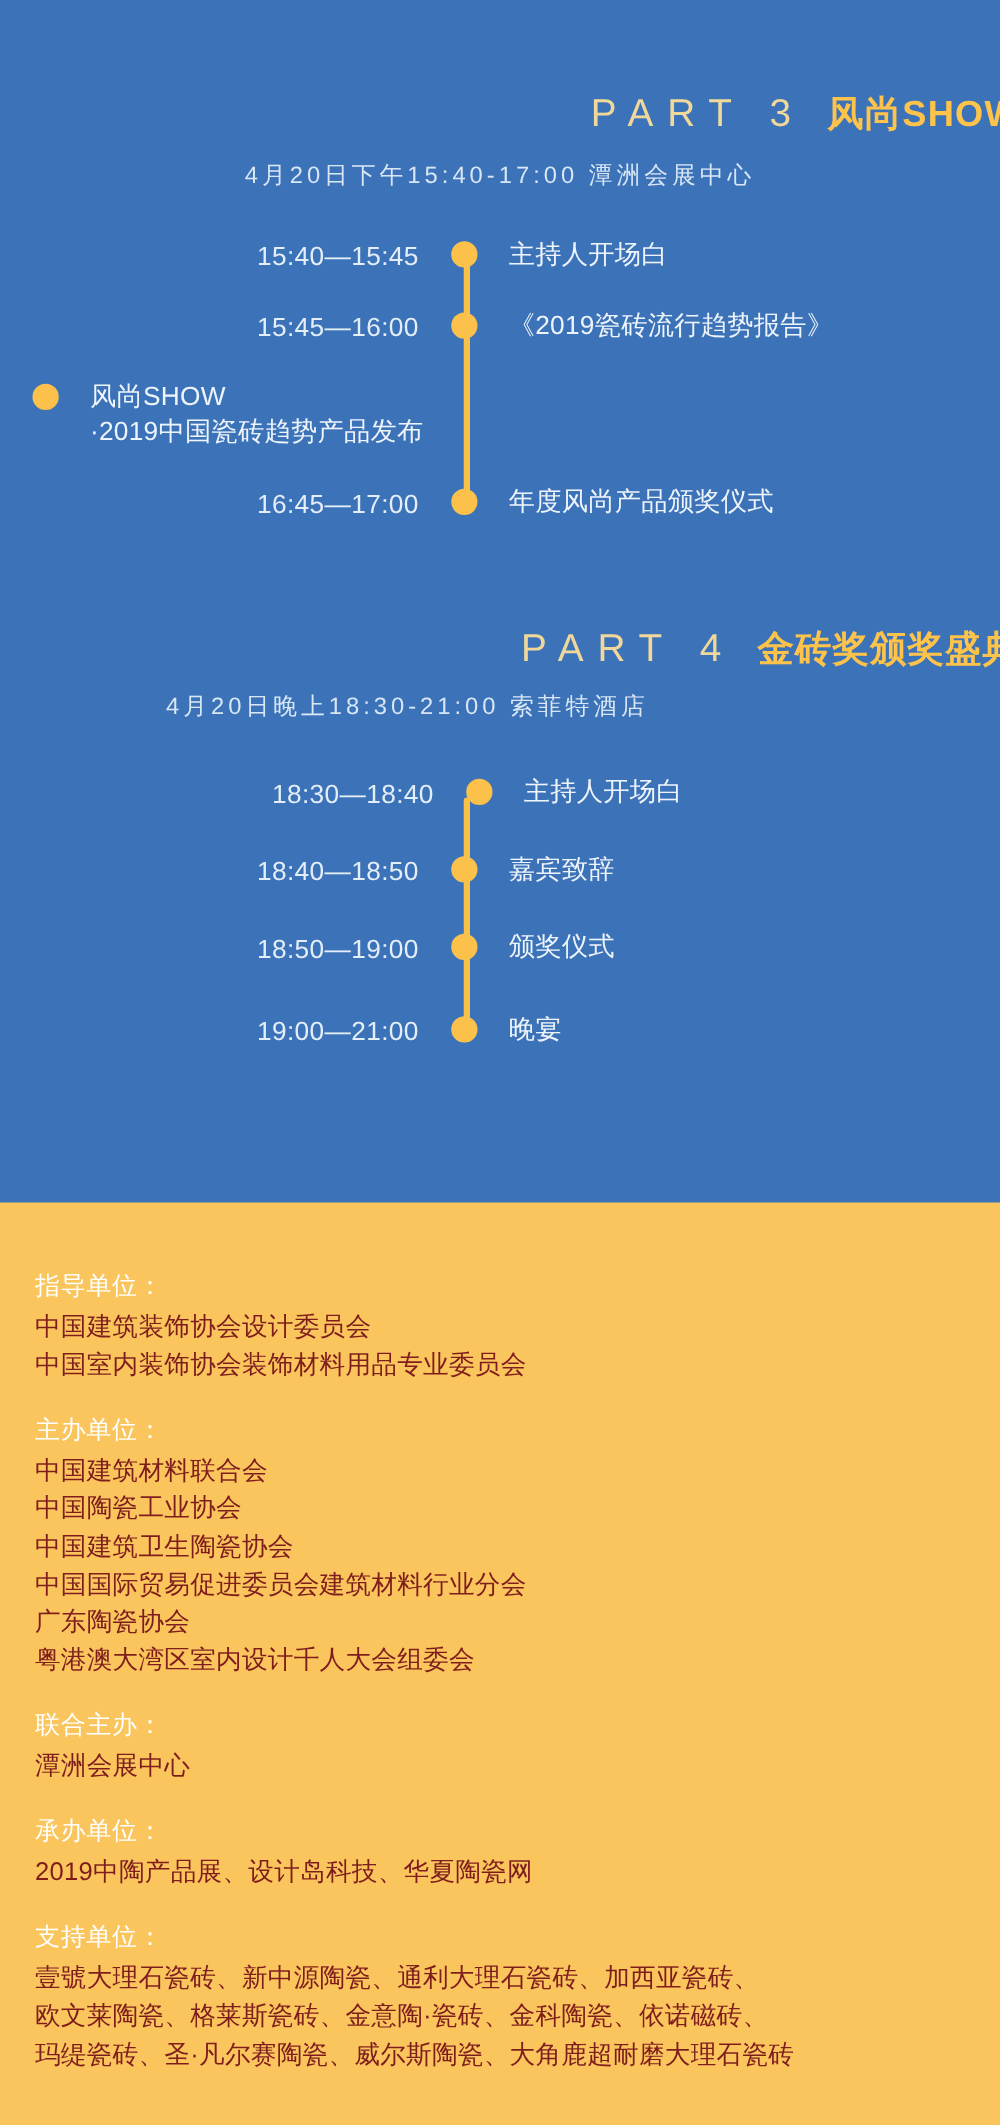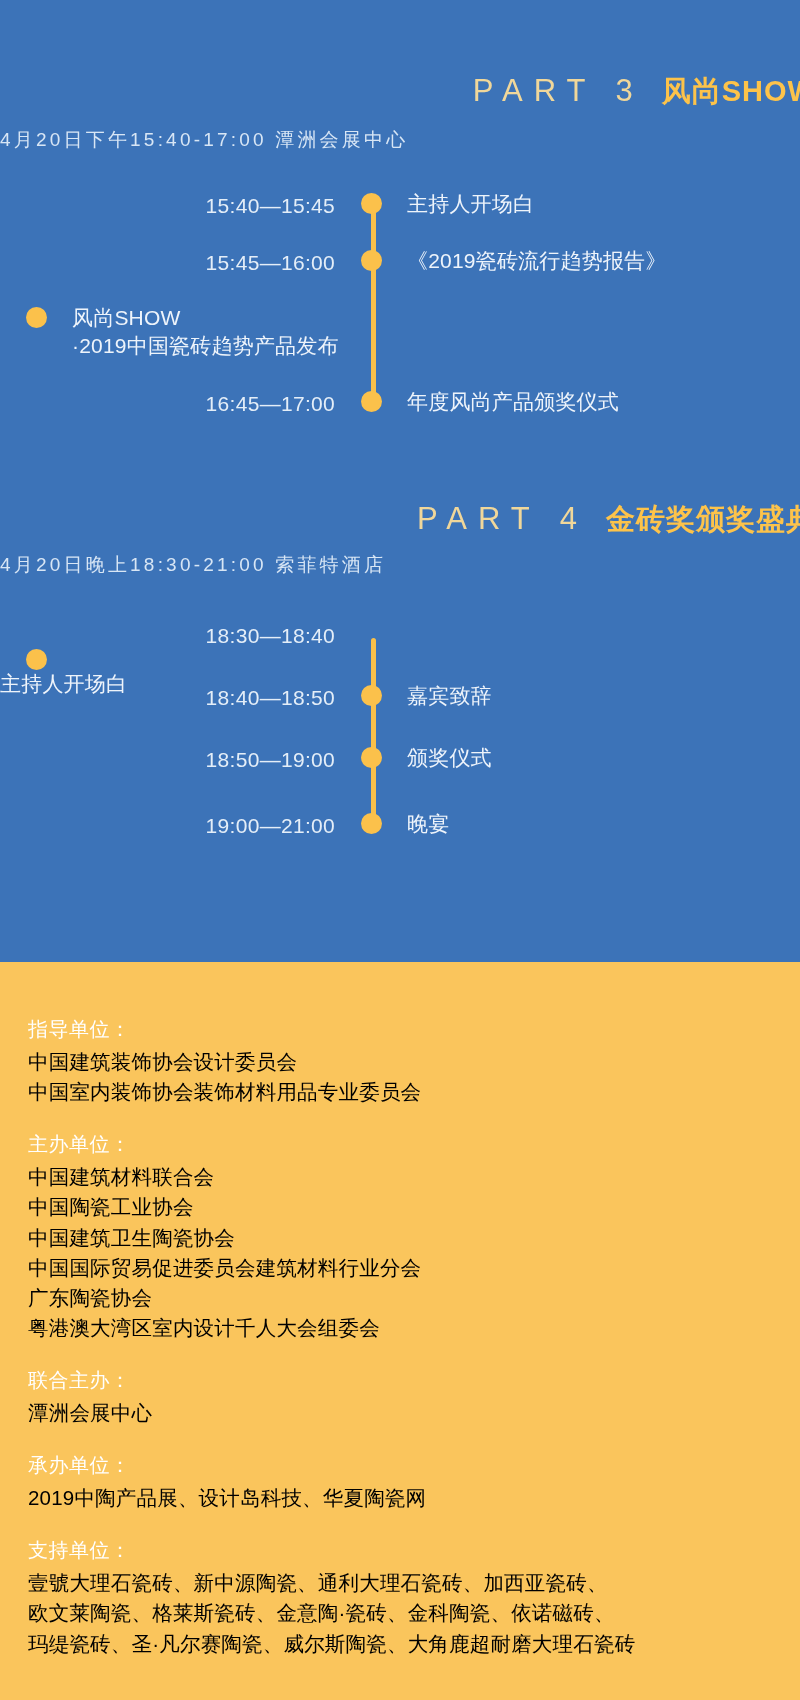--- a/index.html
+++ b/index.html
@@ -34,21 +34,21 @@
     font-weight:400;
   }
   .part-title{
     font-size:29px;
     font-weight:bold;
     color:#fcc council;
     color:#fdc34a;
     letter-spacing:1px;
   }
   .part-sub{
-    text-align:left;
+    text-align:center;
     font-size:19px;
     color:#d8e6f5;
     letter-spacing:3.2px;
     white-space:nowrap;
   }
 
   
   .timeline{position:relative;}
   .tl-line{
     position:absolute;
@@ -85,21 +85,21 @@
 
   
   .org-group{margin-bottom:22px;}
   .org-label{
     font-size:20px;color:#ffffff;
     letter-spacing:0.5px;
     margin-bottom:3px;
     line-height:1.5;
   }
   .org-line{
-    font-size:20.5px;color:#000000;
+    font-size:20.5px;color:#7f1d1d;
     letter-spacing:0.2px;
     line-height:1.47;
     white-space:nowrap;
   }
 </style>
 </head>
 <body>
 
 <div class="page">
 
@@ -155,21 +155,21 @@
     </div>
 
     <div class="part-head" style="position:absolute;left:0;top:500px;width:800px;">
       <span class="part-label">PART 4</span><span style="display:inline-block;width:18px;"></span><span class="part-title">金砖奖颁奖盛典</span>
     </div>
     <div class="part-sub" style="position:absolute;left:0;top:552px;width:652px;">4月20日晚上18:30-21:00 索菲特酒店</div>
 
     <div class="timeline" style="position:absolute;left:0;top:620px;width:800px;height:230px;">
       <div class="tl-line" style="top:18px;height:190px;"></div>
 
-      <div class="tl-row" style="position:absolute;top:0px;left:0;flex-direction:column;">
+      <div class="tl-row" style="position:absolute;top:0px;left:12px;">
         <div class="tl-time" style="padding-top:5px;">18:30—18:40</div>
         <div class="tl-dotcell">
             <div class="tl-dot" style="margin-top:3px;"></div>
           </div>
         <div class="tl-desc">
           <div>主持人开场白</div>
         </div>
       </div>
 
       <div class="tl-row" style="position:absolute;top:62px;left:0;">

